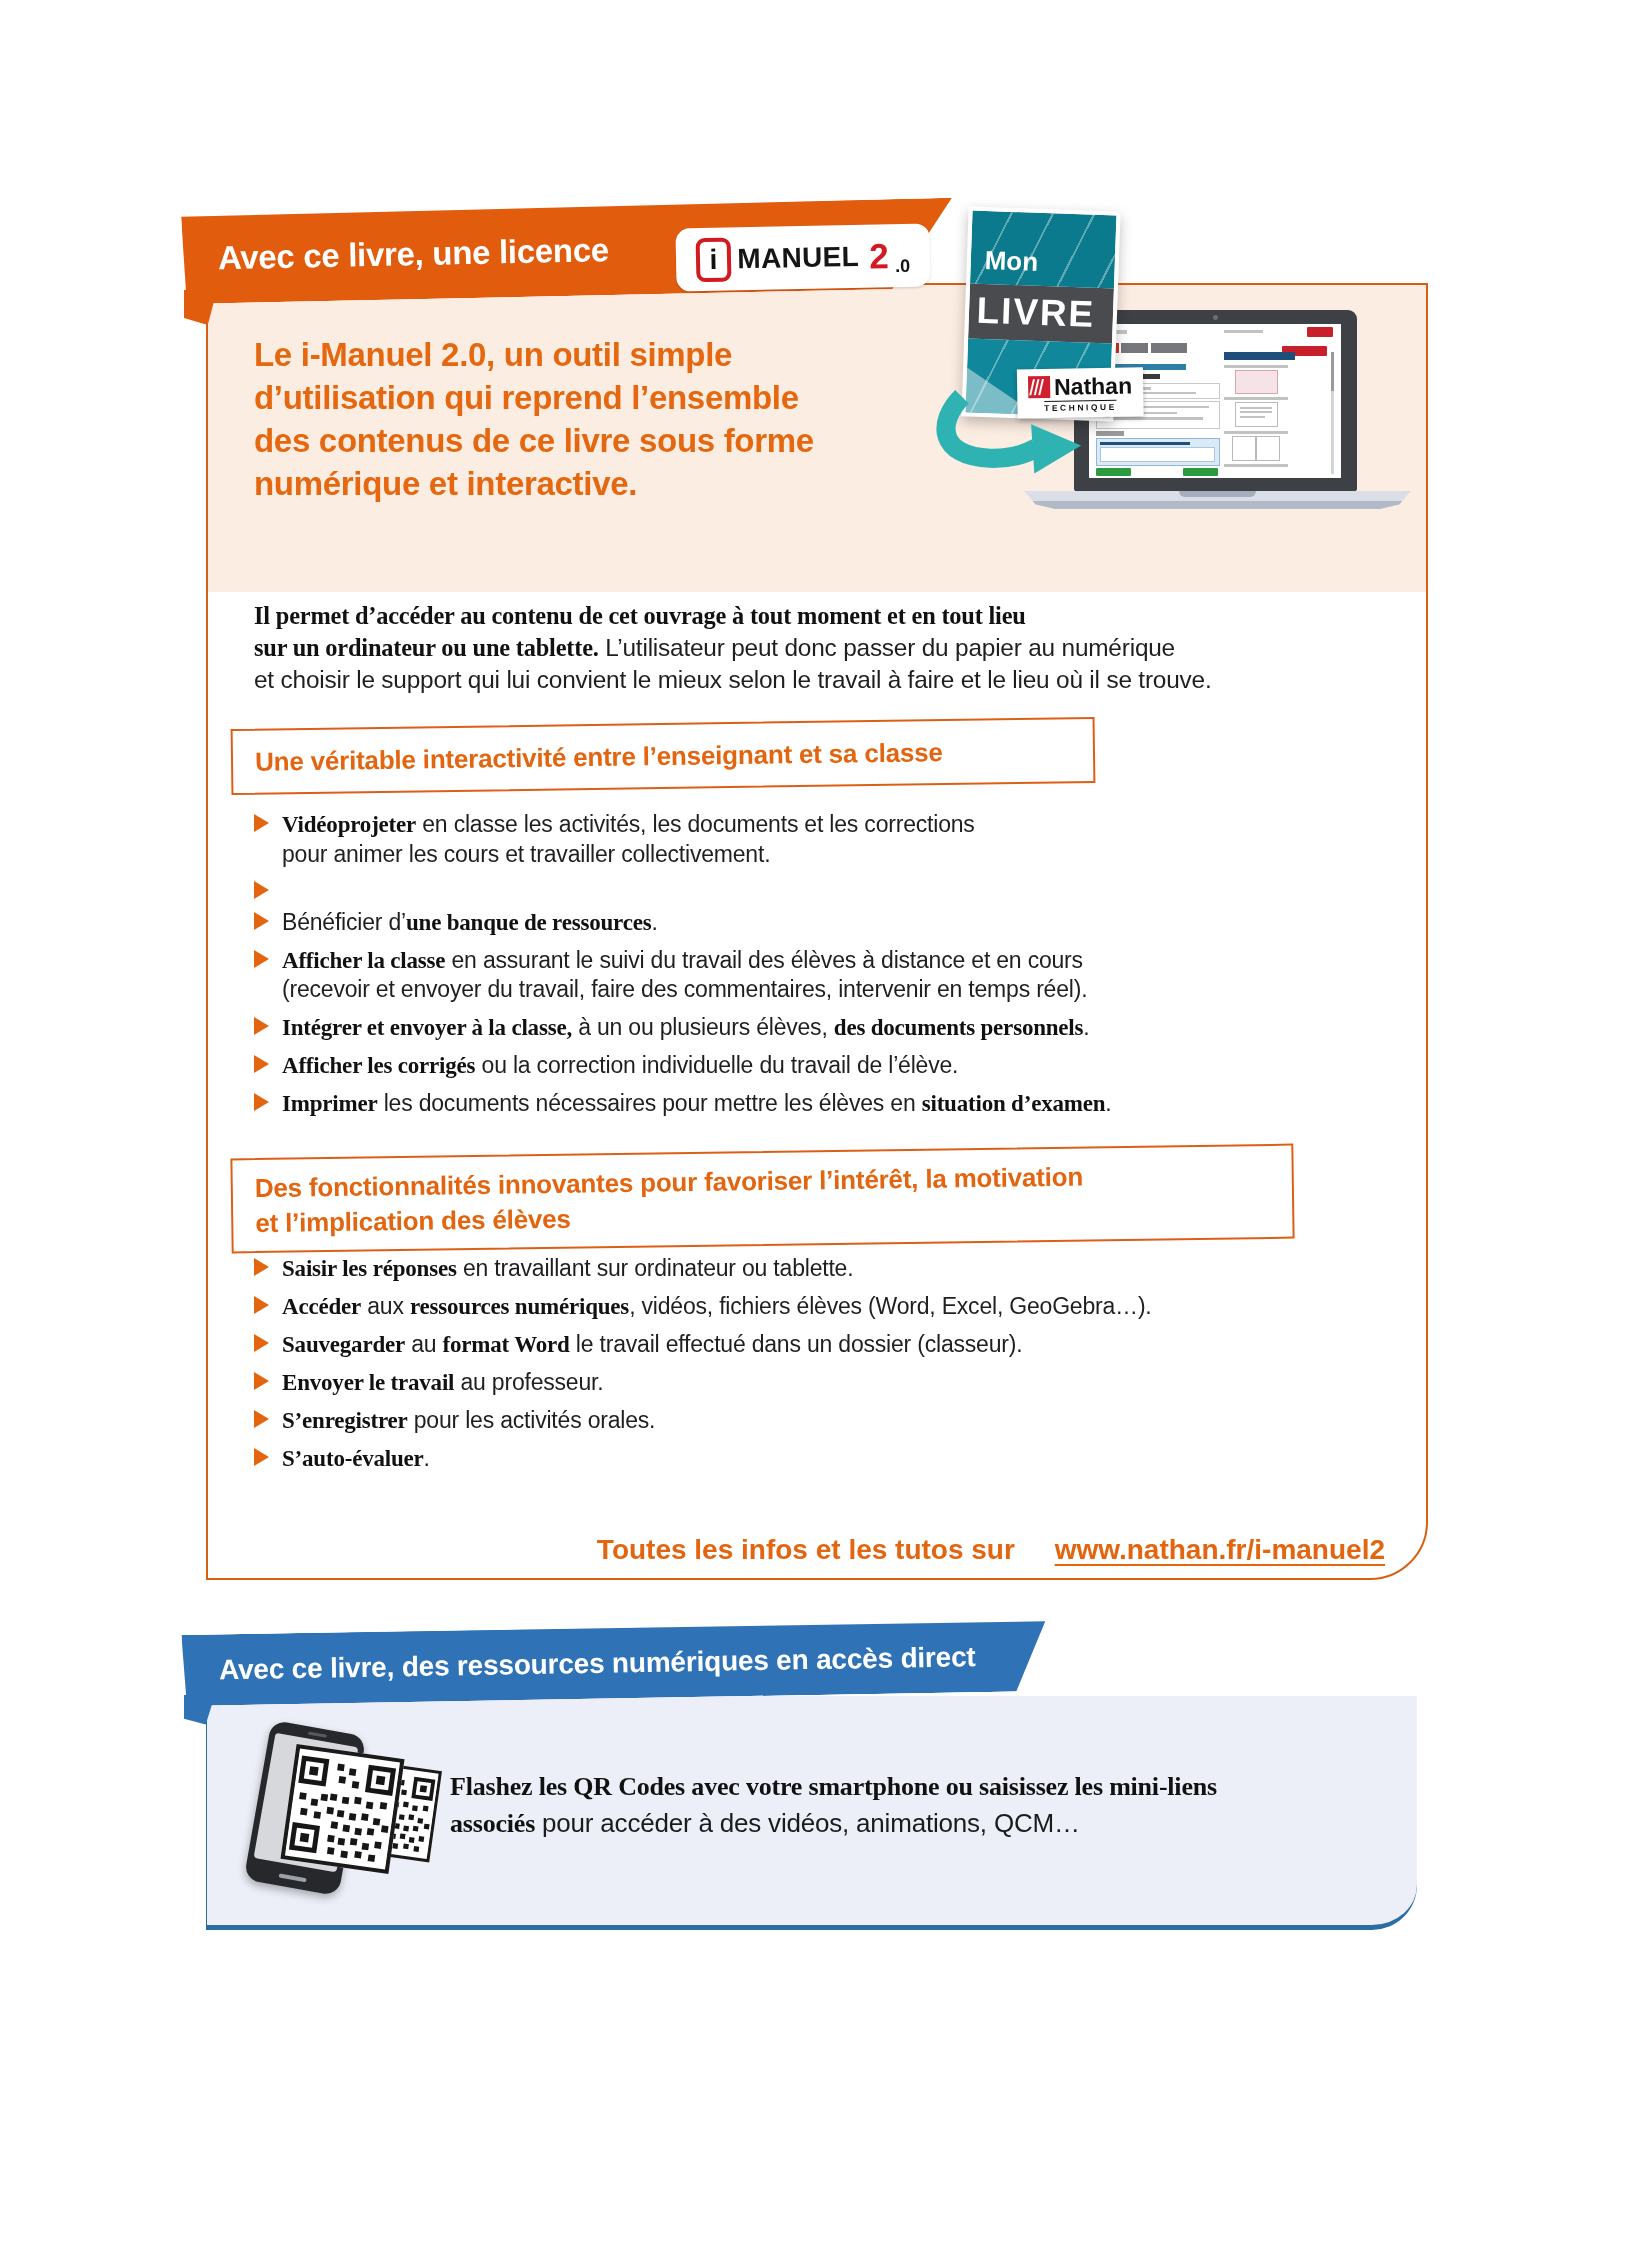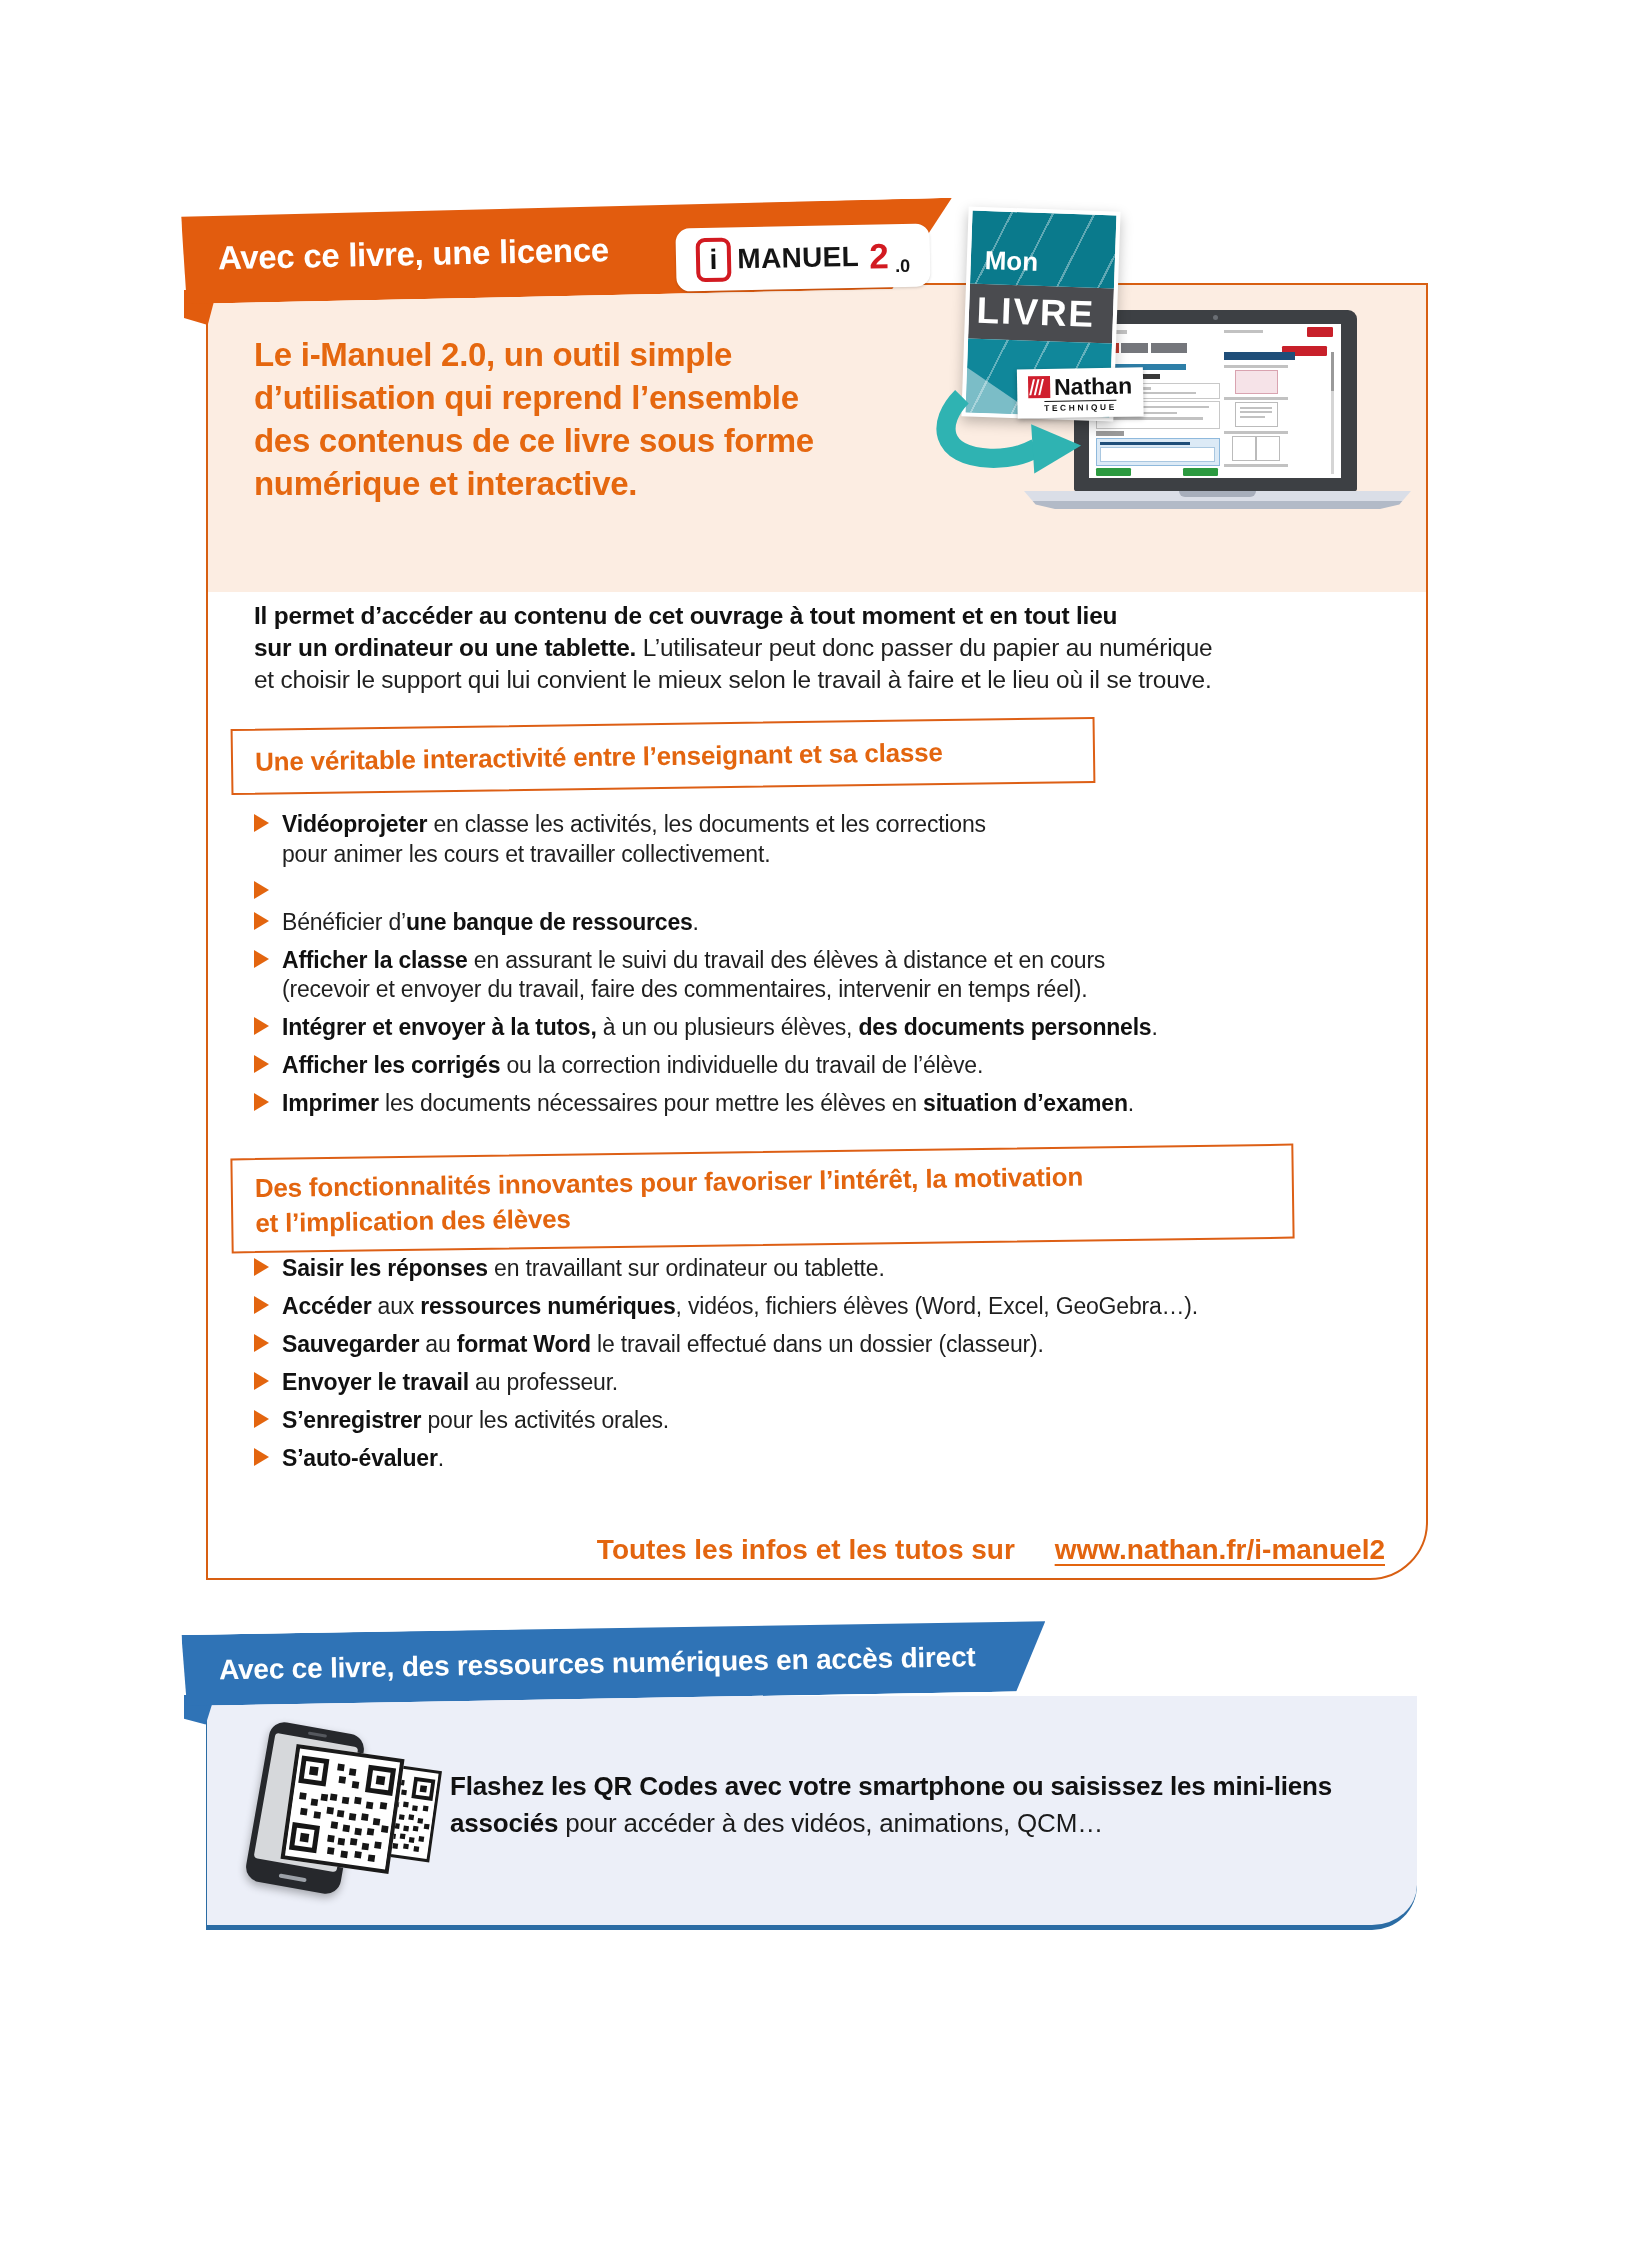--- a/index.html
+++ b/index.html
@@ -7,21 +7,21 @@
         font-family:"Liberation Sans", sans-serif;}
 
   
   .container{position:absolute;left:206px;top:283px;width:1218px;height:1293px;
              background:#fff;border:2.6px solid #D85F12;border-radius:0 0 58px 0;}
   .peach{position:absolute;left:0;top:0;right:0;height:307px;background:#FCEDE2;}
   .headline{position:absolute;left:46px;top:48px;font-size:33px;line-height:43px;
             font-weight:bold;color:#E5670F;white-space:pre-line;letter-spacing:-0.3px;}
   .para{position:absolute;left:46px;top:315px;width:1150px;font-size:24.4px;line-height:32px;
         color:#1F1F1F;white-space:pre-line;letter-spacing:-0.2px;}
-  .bseg{font-weight:bold;color:#111;}
+  .bseg{font-weight:bold;color:#111;font-family:Liberation Serif, serif;}
 
   .secbox{position:absolute;left:23px;background:#fff;border:2.6px solid #DD5F15;
           transform:rotate(-0.8deg);display:flex;align-items:center;padding:0 22px;
           color:#E3650F;font-weight:bold;letter-spacing:-0.2px;}
   .secbox1{top:438px;width:816px;height:62px;font-size:26px;}
   .secbox2{top:866px;width:1015px;height:91px;font-size:26px;line-height:35px;}
   .secbox .sectitle{white-space:pre-line;}
 
   .bullets{position:absolute;left:46px;width:1156px;}
   .bullets1{top:525px;}
@@ -169,21 +169,21 @@
           <span class="tri"></span>
           <span class="bullet-text"><span>Bénéficier d’</span><span class="bseg">une banque de ressources</span><span>.</span></span>
         </div>
         <div class="bullet-row">
           <span class="tri"></span>
           <span class="bullet-text"><span class="bseg">Afficher la classe</span><span> en assurant le suivi du travail des élèves à distance et en cours
 (recevoir et envoyer du travail, faire des commentaires, intervenir en temps réel).</span></span>
         </div>
         <div class="bullet-row">
           <span class="tri"></span>
-          <span class="bullet-text"><span class="bseg">Intégrer et envoyer à la tutos,</span><span> à un ou plusieurs élèves, </span><span class="bseg">des documents personnels</span><span>.</span></span>
+          <span class="bullet-text"><span class="bseg">Intégrer et envoyer à la classe,</span><span> à un ou plusieurs élèves, </span><span class="bseg">des documents personnels</span><span>.</span></span>
         </div>
         <div class="bullet-row">
           <span class="tri"></span>
           <span class="bullet-text"><span class="bseg">Afficher les corrigés</span><span> ou la correction individuelle du travail de l’élève.</span></span>
         </div>
         <div class="bullet-row">
           <span class="tri"></span>
           <span class="bullet-text"><span class="bseg">Imprimer</span><span> les documents nécessaires pour mettre les élèves en </span><span class="bseg">situation d’examen</span><span>.</span></span>
         </div>
       </div>

